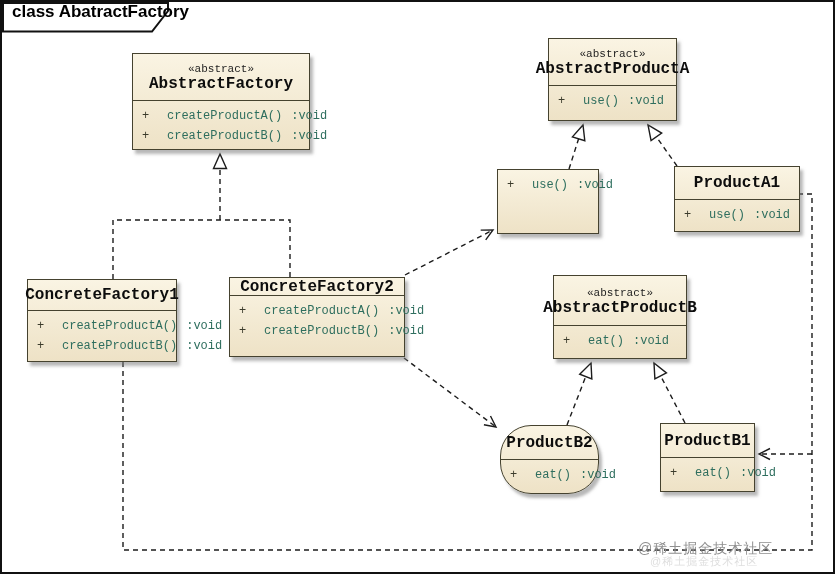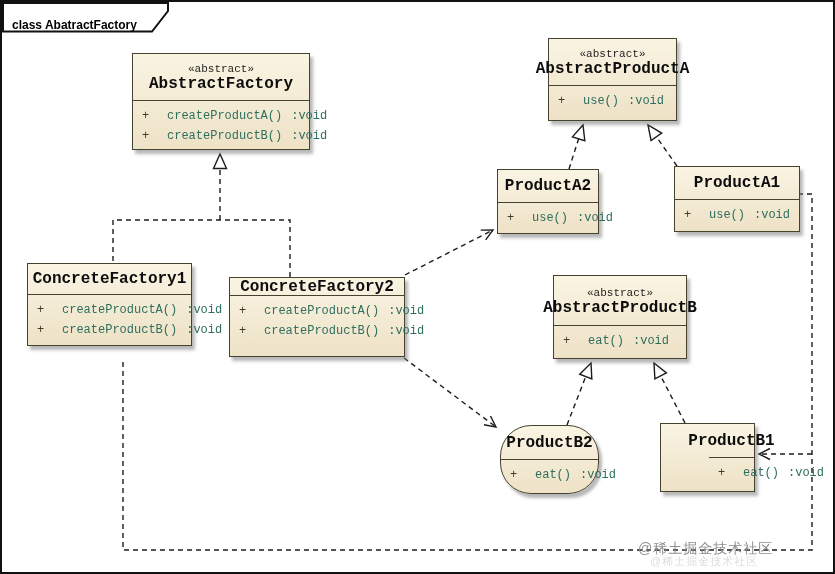--- a/index.html
+++ b/index.html
@@ -29,22 +29,22 @@
     box-sizing:border-box;flex:0 0 auto;
   }
   .stereo{font-size:11px;color:#1c1c1c;line-height:14px;}
   .cname{font-size:16px;font-weight:bold;color:#0d0d0d;line-height:16px;}
   .methods{padding-top:5px;}
   .m{display:flex;font-size:12px;line-height:20px;white-space:nowrap;}
   .vis{color:#3c3c2c;width:16px;padding-left:9px;flex:0 0 auto;}
   .sig{color:#2e6e5e;padding-left:9px;}
   .ret{color:#2e6e5e;margin-left:9px;}
   #tab-label{
-    position:absolute;left:10px;top:16px;z-index:3;
-    font-size:12px;font-weight:bold;color:#000;
+    position:absolute;left:10px;top:0;z-index:3;
+    font-size:17px;font-weight:bold;color:#000;
   }
   #watermark{
     position:absolute;left:636px;top:538px;z-index:4;
     font-size:14px;color:#8f8f8f;letter-spacing:1px;
     white-space:nowrap;
   }
   #watermark-faint{
     position:absolute;left:648px;top:552px;z-index:4;
     font-size:11px;color:rgba(160,160,160,.35);letter-spacing:1px;
     white-space:nowrap;filter:blur(.4px);
@@ -112,23 +112,20 @@
     <div class="methods">
       <div class="m">
         <span class="vis">+</span>
         <span class="sig">use()</span>
         <span class="ret">:void</span>
       </div>
     </div>
   </div>
 
   <div class="uml" style="left:495px;top:167px;width:102px;height:65px;">
-    <div class="hdr" style="height:33px;">
-      <div class="cname">ProductA2</div>
-    </div>
     <div class="methods">
       <div class="m">
         <span class="vis">+</span>
         <span class="sig">use()</span>
         <span class="ret">:void</span>
       </div>
     </div>
   </div>
 
   <div class="uml" style="left:648px;top:164px;width:126px;height:66px;margin-left:24px;">
@@ -137,21 +134,21 @@
     </div>
     <div class="methods">
       <div class="m">
         <span class="vis">+</span>
         <span class="sig">use()</span>
         <span class="ret">:void</span>
       </div>
     </div>
   </div>
 
-  <div class="uml" style="left:25px;top:261px;width:165px;height:83px;">
+  <div class="uml" style="left:25px;top:277px;width:150px;height:83px;">
     <div class="hdr" style="height:31px;">
       <div class="cname">ConcreteFactory1</div>
     </div>
     <div class="methods">
       <div class="m">
         <span class="vis">+</span>
         <span class="sig">createProductA()</span>
         <span class="ret">:void</span>
       </div>
       <div class="m">
@@ -200,21 +197,21 @@
     </div>
     <div class="methods">
       <div class="m">
         <span class="vis">+</span>
         <span class="sig">eat()</span>
         <span class="ret">:void</span>
       </div>
     </div>
   </div>
 
-  <div class="uml" style="left:658px;top:421px;width:95px;height:69px;padding-left:48px;">
+  <div class="uml" style="left:658px;top:421px;width:95px;height:69px;">
     <div class="hdr" style="height:34px;">
       <div class="cname">ProductB1</div>
     </div>
     <div class="methods">
       <div class="m">
         <span class="vis">+</span>
         <span class="sig">eat()</span>
         <span class="ret">:void</span>
       </div>
     </div>

